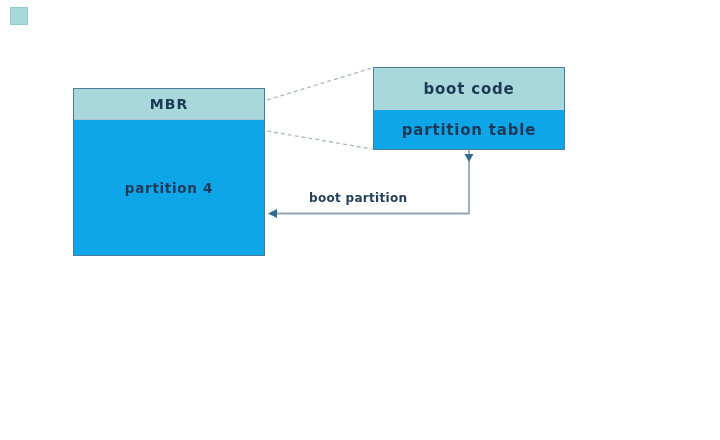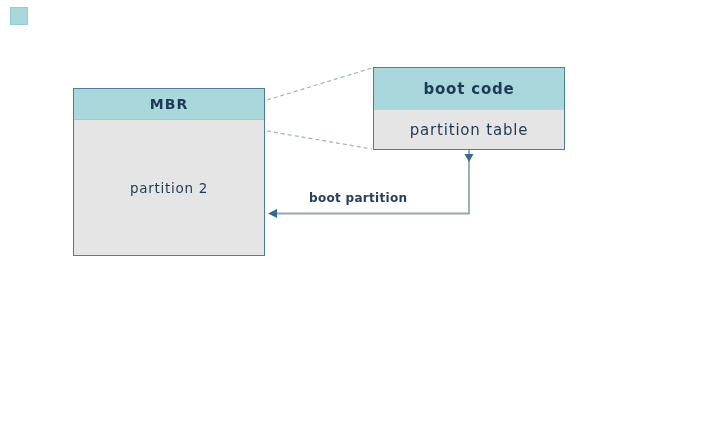--- a/index.html
+++ b/index.html
@@ -42,23 +42,23 @@
     font-weight: bold;
     color: #1c3a55;
   }
   .mbr-table .hdr { height: 30px; font-size: 14px; letter-spacing: 1px; }
   .boot-box  .hdr { height: 41px; font-size: 15px; letter-spacing: 0.8px; border-bottom: 1px solid #b9d2dc; }
   .cell {
     flex: 1;
     display: flex;
     align-items: center;
     justify-content: center;
-    font-weight: normal;
+    font-weight: bold;
     color: #1c3a55;
-    background: #e5e5e5;
+    background: #0ea5e9;
   }
   .mbr-table .cell { font-size: 13.5px; letter-spacing: 0.7px; border-top: 1px solid #a9c4d6; }
   .mbr-table .cell.first { border-top: 1px solid #c2d8e2; }
   .boot-box  .cell { font-size: 15px; letter-spacing: 0.8px; }
   .arrow-label {
     position: absolute;
     left: 309px; top: 191px;
     font-size: 12px;
     font-weight: bold;
     letter-spacing: 0.3px;
@@ -78,21 +78,21 @@
     <line x1="267" y1="100" x2="372" y2="68" stroke-width="1.2" stroke-dasharray="4 3" fill="none" stroke="#9fb3c0"></line>
     <line x1="267" y1="131" x2="372" y2="149" stroke-width="1.2" stroke-dasharray="4 3" fill="none" stroke="#9fb3c0"></line>
 
     <polyline points="469,150 469,213.5 272,213.5" stroke-width="1.8" fill="none" stroke="#93a7b3"></polyline>
     <polygon points="464.5,154 473.5,154 469,162" fill="#336a93"></polygon>
     <polygon points="277,209 277,218 268,213.5" fill="#336a93"></polygon>
   </svg>
 
   <div class="box mbr-table">
     <div class="hdr">MBR</div>
-    <div class="cell">partition 2</div>
+    <div class="cell">partition 4</div>
   </div>
 
   <div class="box boot-box">
     <div class="hdr">boot code</div>
     <div class="cell">partition table</div>
   </div>
 
   <div class="arrow-label">boot partition</div>
 
 </div>

